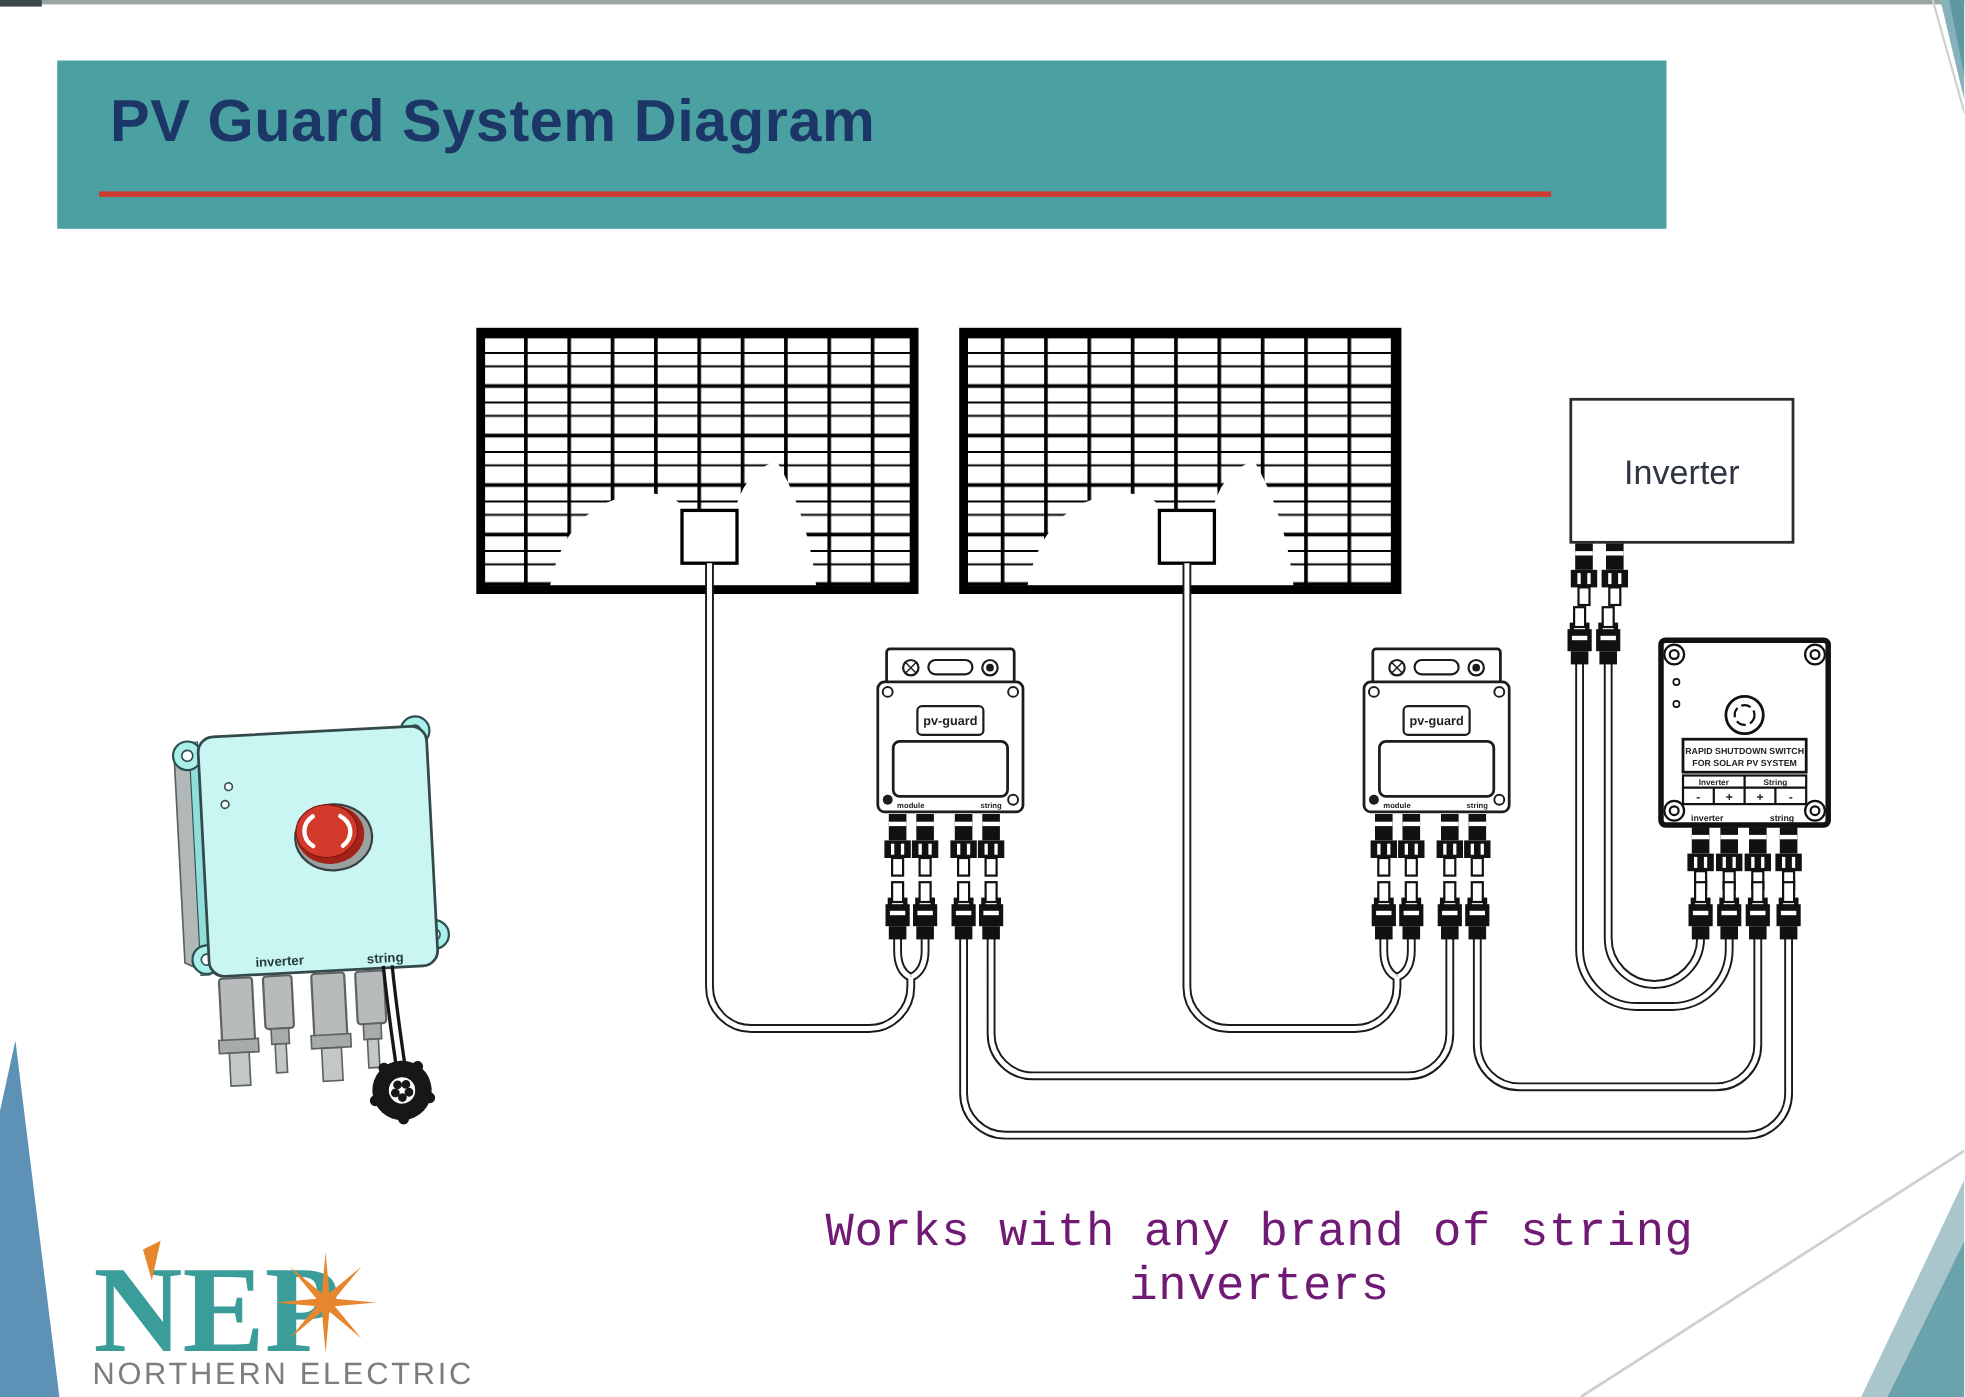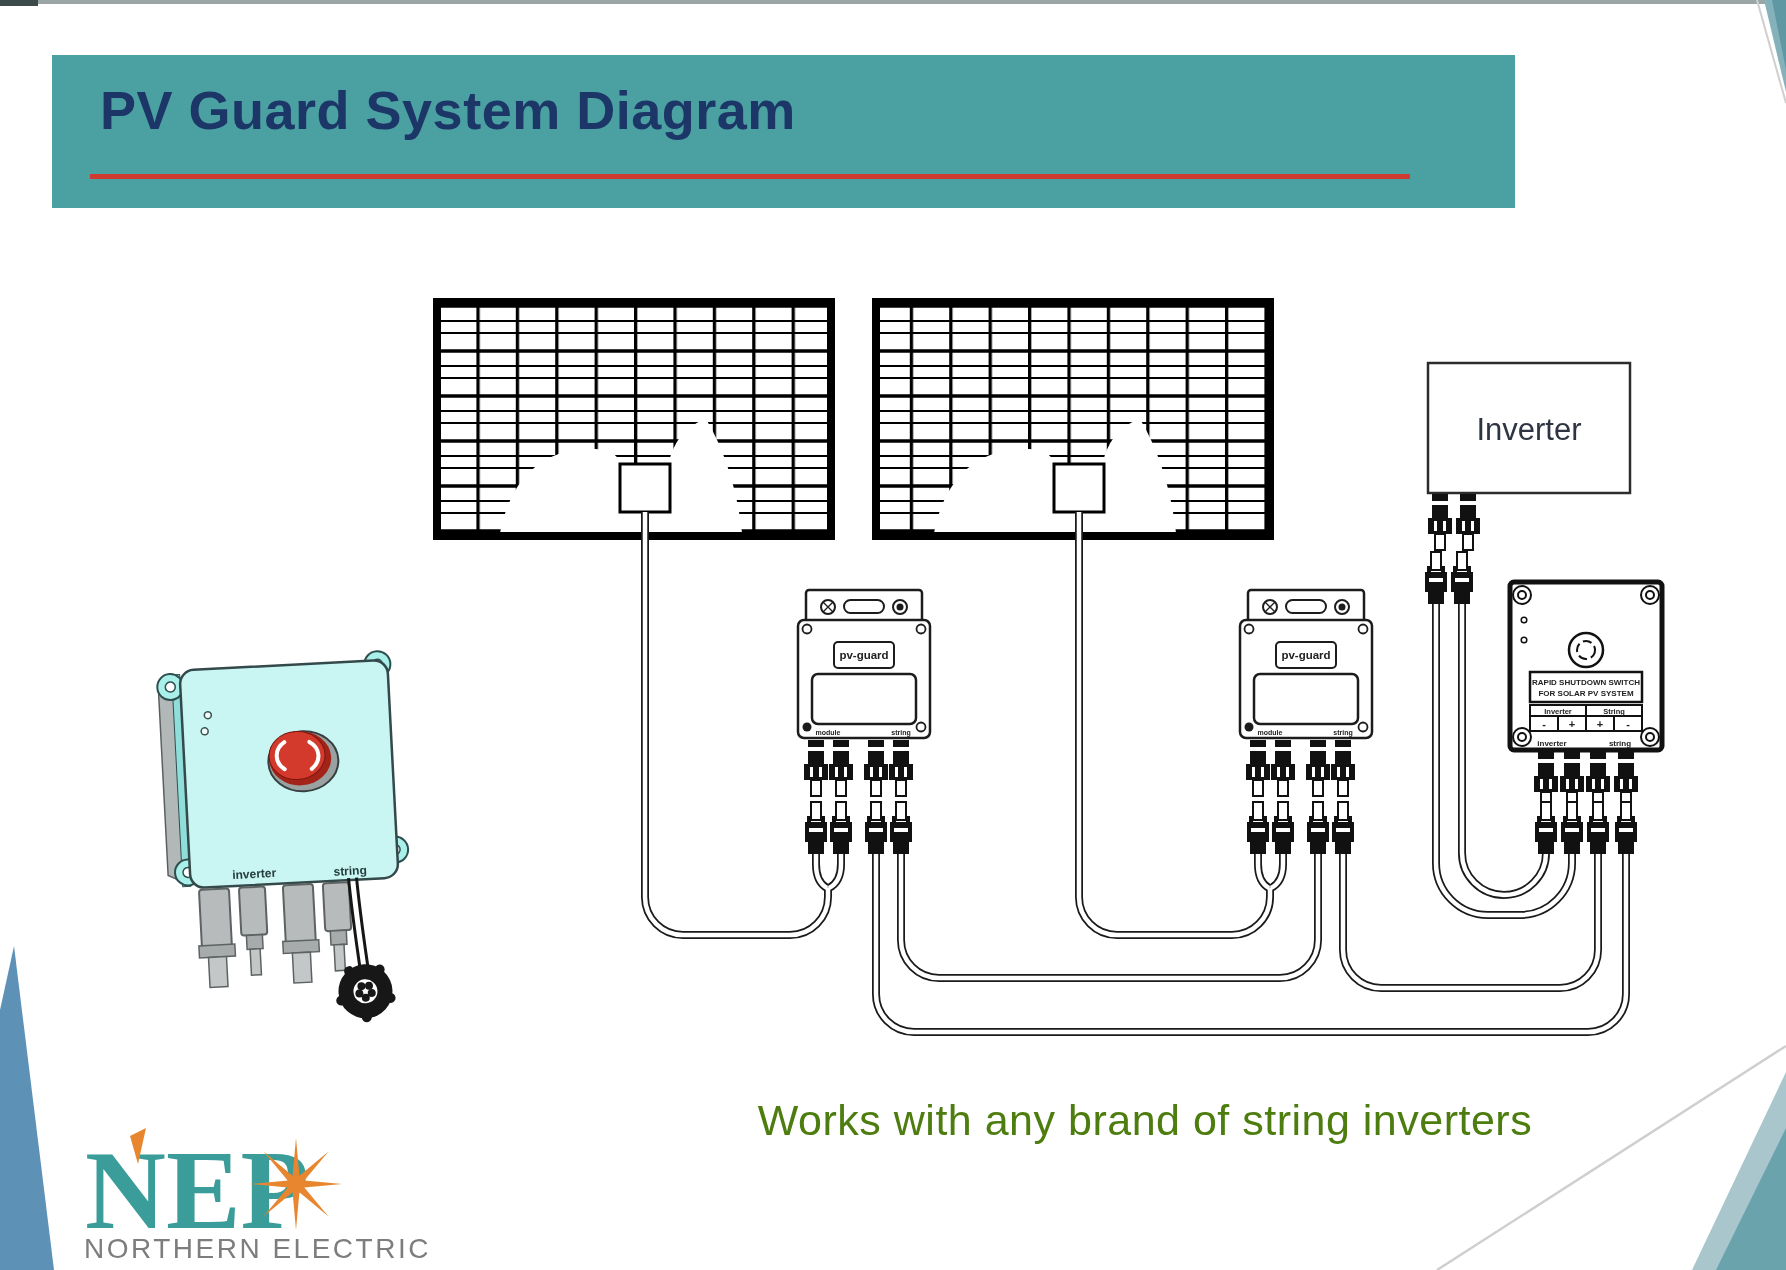--- a/index.html
+++ b/index.html
@@ -17,22 +17,22 @@
     position:absolute;left:48px;top:24px;margin:0;
     font-size:54px;font-weight:bold;letter-spacing:0.5px;
     color:var(--title-navy);
   }
   .red-rule{
     position:absolute;left:38px;top:119px;width:1320px;height:5px;
     background:var(--rule-red);
   }
   .caption{
     position:absolute;left:740px;top:1096px;width:810px;
-    text-align:center;font-size:43px;color:#4d7c0f;letter-spacing:0.5px;
-    font-family:Liberation Sans, sans-serif;
+    text-align:center;font-size:43px;color:#701a75;letter-spacing:0.5px;
+    font-family:Liberation Mono, monospace;
   }
   svg.art{position:absolute;left:0;top:0;}
   svg text{font-family:"Liberation Sans",sans-serif;}
   .logo-nep{font-family:"Liberation Serif",serif;font-weight:bold;font-size:112px;fill:var(--logo-teal);}
   .logo-sub{font-size:28px;letter-spacing:2.5px;fill:var(--logo-gray);}
   .wire-outer{fill:none;stroke:#1a1a1a;stroke-width:8;}
   .wire-inner{fill:none;stroke:#ffffff;stroke-width:4.5;}
   .cable{fill:none;stroke:#161616;stroke-width:3;}
   .box-line{fill:#ffffff;stroke:#1c1c1c;}
   .mini{font-weight:bold;fill:#222222;}

